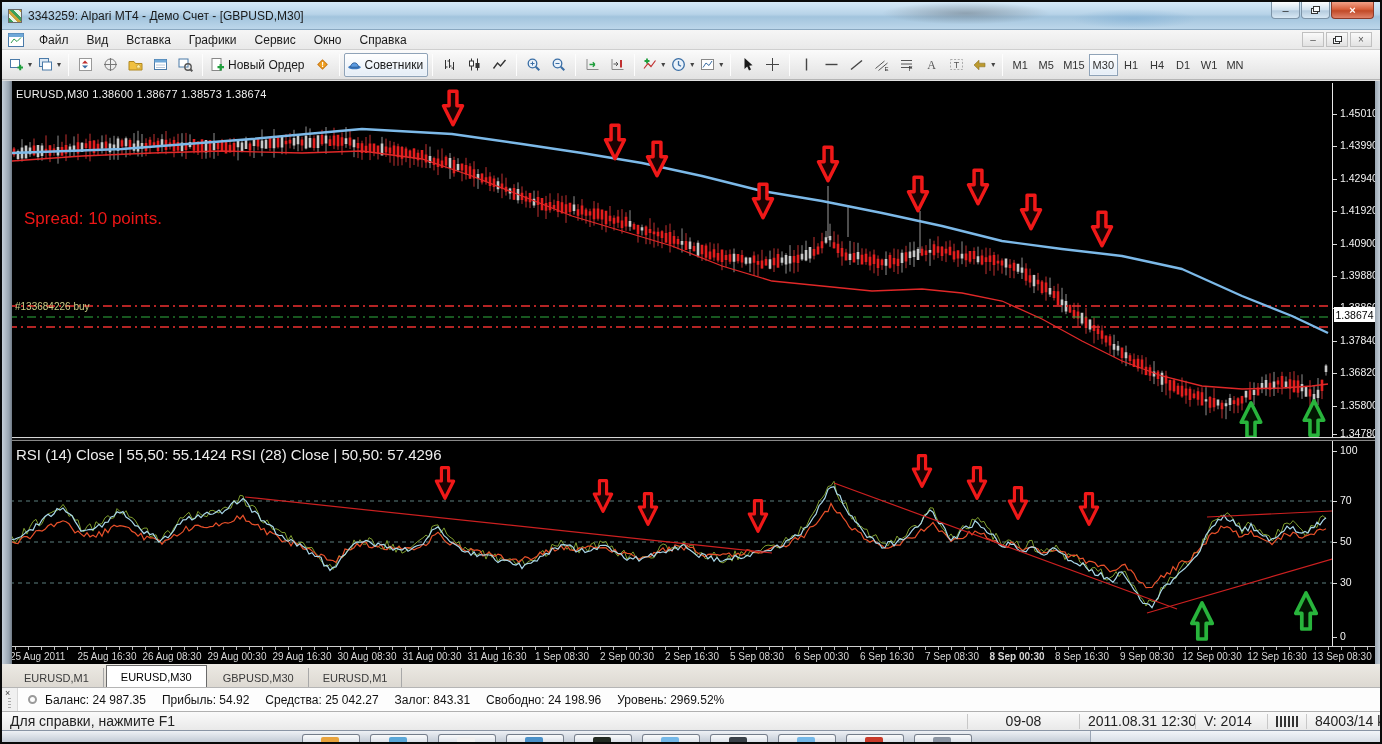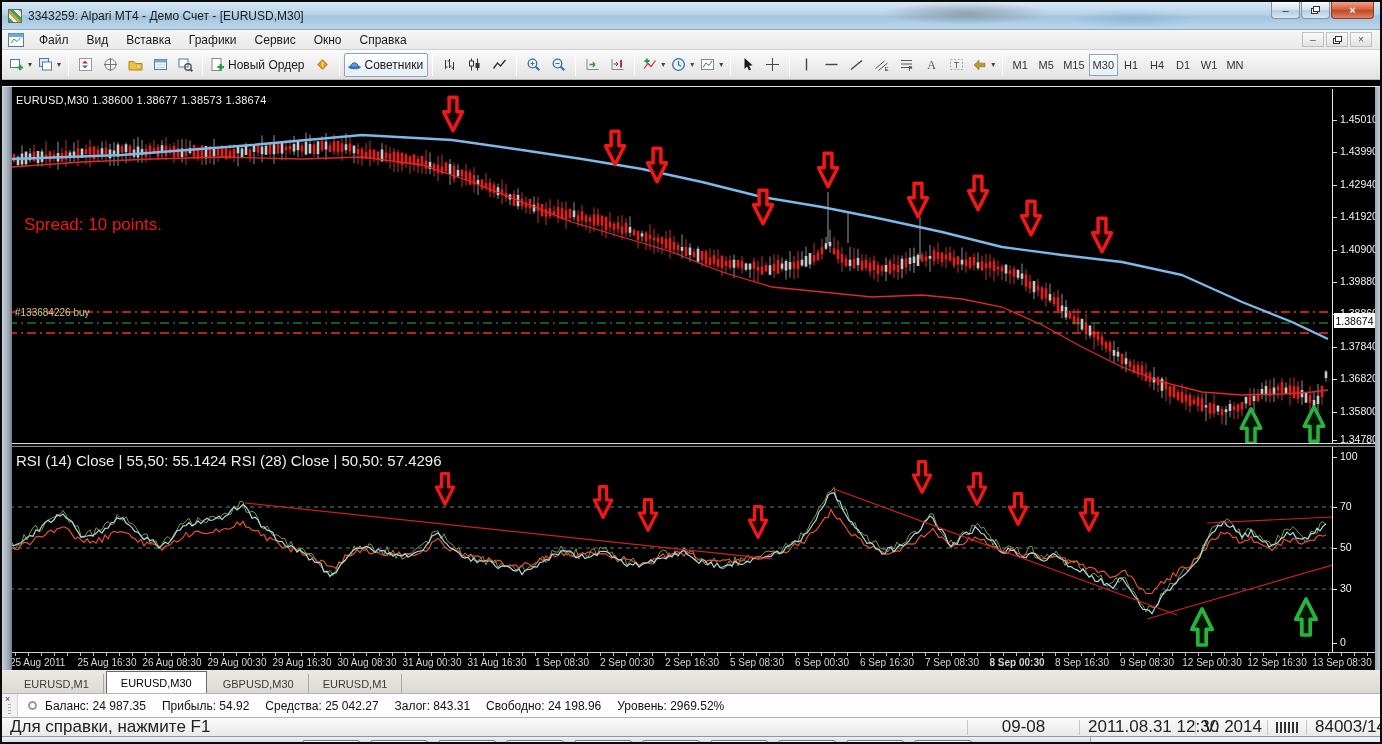--- a/index.html
+++ b/index.html
@@ -36,21 +36,21 @@
     border-bottom:1px solid #b5b5b5;padding:0 4px;overflow:hidden;}
   .tbtn{height:24px;min-width:25px;display:flex;align-items:center;justify-content:center;gap:3px;
     padding:0 2px;border:1px solid transparent;border-radius:2px;flex:0 0 auto;}
   .tbtn.boxed,.tfbtn.active{border:1px solid #8fa3b8;background:linear-gradient(180deg,#ffffff,#e4edf6);box-shadow:inset 0 0 2px #fff;}
   .tlabel{font-size:12px;color:#1a1a1a;white-space:nowrap;padding-right:2px;}
   .dd{font-size:8px;color:#444;margin-left:1px;}
   .tsep{width:1px;height:22px;background:#b8b8b8;border-right:1px solid #fdfdfd;margin:0 4px;flex:0 0 auto;}
   .tfbtn{height:22px;min-width:26px;display:flex;align-items:center;justify-content:center;
     font-size:11px;color:#333;flex:0 0 auto;padding:0 3px;border:1px solid transparent;}
   
-  .workspace{position:relative;height:583px;background:#000;border-top:1px solid #e0e0e0;margin-top:6px;}
+  .workspace{position:relative;height:583px;background:#000;border-top:1px solid #e0e0e0;}
   #main-svg{position:absolute;left:0;top:2px;}
   #rsi-svg{position:absolute;left:0;top:360px;}
   .panel-divider{position:absolute;left:0;top:356px;width:1378px;height:4px;background:#111;
     border-top:1px solid #d6d6d6;border-bottom:1px solid #888;}
   .chart-header{position:absolute;left:14px;top:7px;font-size:11px;color:#f0f0f0;letter-spacing:.2px;}
   .spread-label{position:absolute;left:22px;top:128px;font-size:17px;color:#ee1616;}
   .order-label{position:absolute;left:13px;top:220px;font-size:10px;color:#c9cd86;}
   .rsi-header{position:absolute;left:14px;top:365px;font-size:15px;color:#ededed;}
   .axis-col{position:absolute;left:1330px;width:43px;background:#000;border-left:1px solid #e8e8e8;}
   #price-axis{top:2px;height:354px;}
@@ -78,41 +78,41 @@
   
   .terminal{height:24px;background:#fdfdfd;border-top:1px solid #b5b5b5;display:flex;align-items:center;}
   .term-grip{width:16px;height:100%;position:relative;background:#f0f0f0;border-right:1px solid #d8d8d8;}
   .term-close{position:absolute;left:3px;top:0px;font-size:9px;color:#444;}
   .term-dots{position:absolute;left:6px;top:10px;width:3px;height:12px;
     background:repeating-linear-gradient(180deg,#aaa 0 1px,transparent 1px 3px);}
   .term-status-icon{width:9px;height:9px;border:2px solid #9a9a9a;border-radius:50%;margin:0 8px 0 10px;flex:0 0 auto;}
   .term-item{font-size:12px;color:#111;margin-right:16px;white-space:nowrap;}
   
   .statusbar{height:19px;background:linear-gradient(180deg,#fafafa,#e9e9e9);border-top:1px solid #b0b0b0;
-    display:flex;align-items:center;font-size:17px;color:#222;}
+    display:flex;align-items:center;font-size:14px;color:#222;}
   .scell{padding:0 8px;white-space:nowrap;border-left:1px solid #c8c8c8;height:15px;display:flex;align-items:center;}
   .scell.help{border-left:none;flex:1;}
   .scell.period{width:112px;justify-content:center;}
   .bars-glyph{width:22px;height:11px;background:repeating-linear-gradient(90deg,#333 0 2px,transparent 2px 4px);}
   
   .taskbar{position:relative;height:12px;background:linear-gradient(180deg,#eef1f5,#c3cbd6);border-top:1px solid #8a95a5;overflow:hidden;}
   .taskbtn{position:absolute;top:3px;width:58px;height:16px;border-radius:3px;
     border:1px solid rgba(90,100,115,.8);background:linear-gradient(180deg,rgba(255,255,255,.8),rgba(200,210,225,.5));}
   .taskbtn .blob{position:absolute;left:18px;top:2px;width:18px;height:12px;border-radius:2px;}
   .tray{position:absolute;right:0;top:0;width:290px;height:12px;background:linear-gradient(180deg,#f2f5f9,#d4dbe4);border-left:1px solid #9aa5b5;}
 </style>
 </head>
 <body>
 
 <div class="window">
 
   <div class="titlebar">
     <div class="sky1"></div>
     <span class="app-icon"></span>
-    <span class="title-text">3343259: Alpari MT4 - Демо Счет - [EURUSD,M30]</span>
+    <span class="title-text">3343259: Alpari MT4 - Демо Счет - [GBPUSD,M30]</span>
     <div class="win-controls">
       <span class="wbtn">–</span>
       <span class="wbtn">
           <span class="glyph-restore"></span>
         </span>
       <span class="wbtn close">×</span>
     </div>
   </div>
 
   <div class="menubar">

